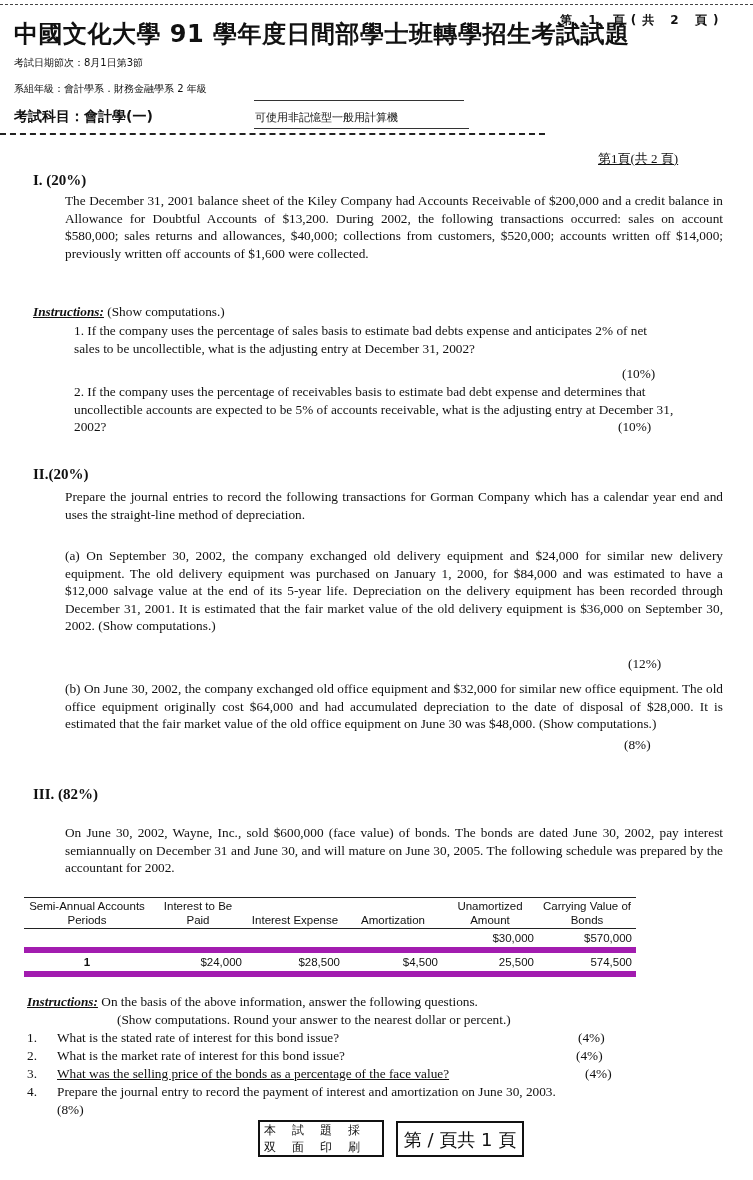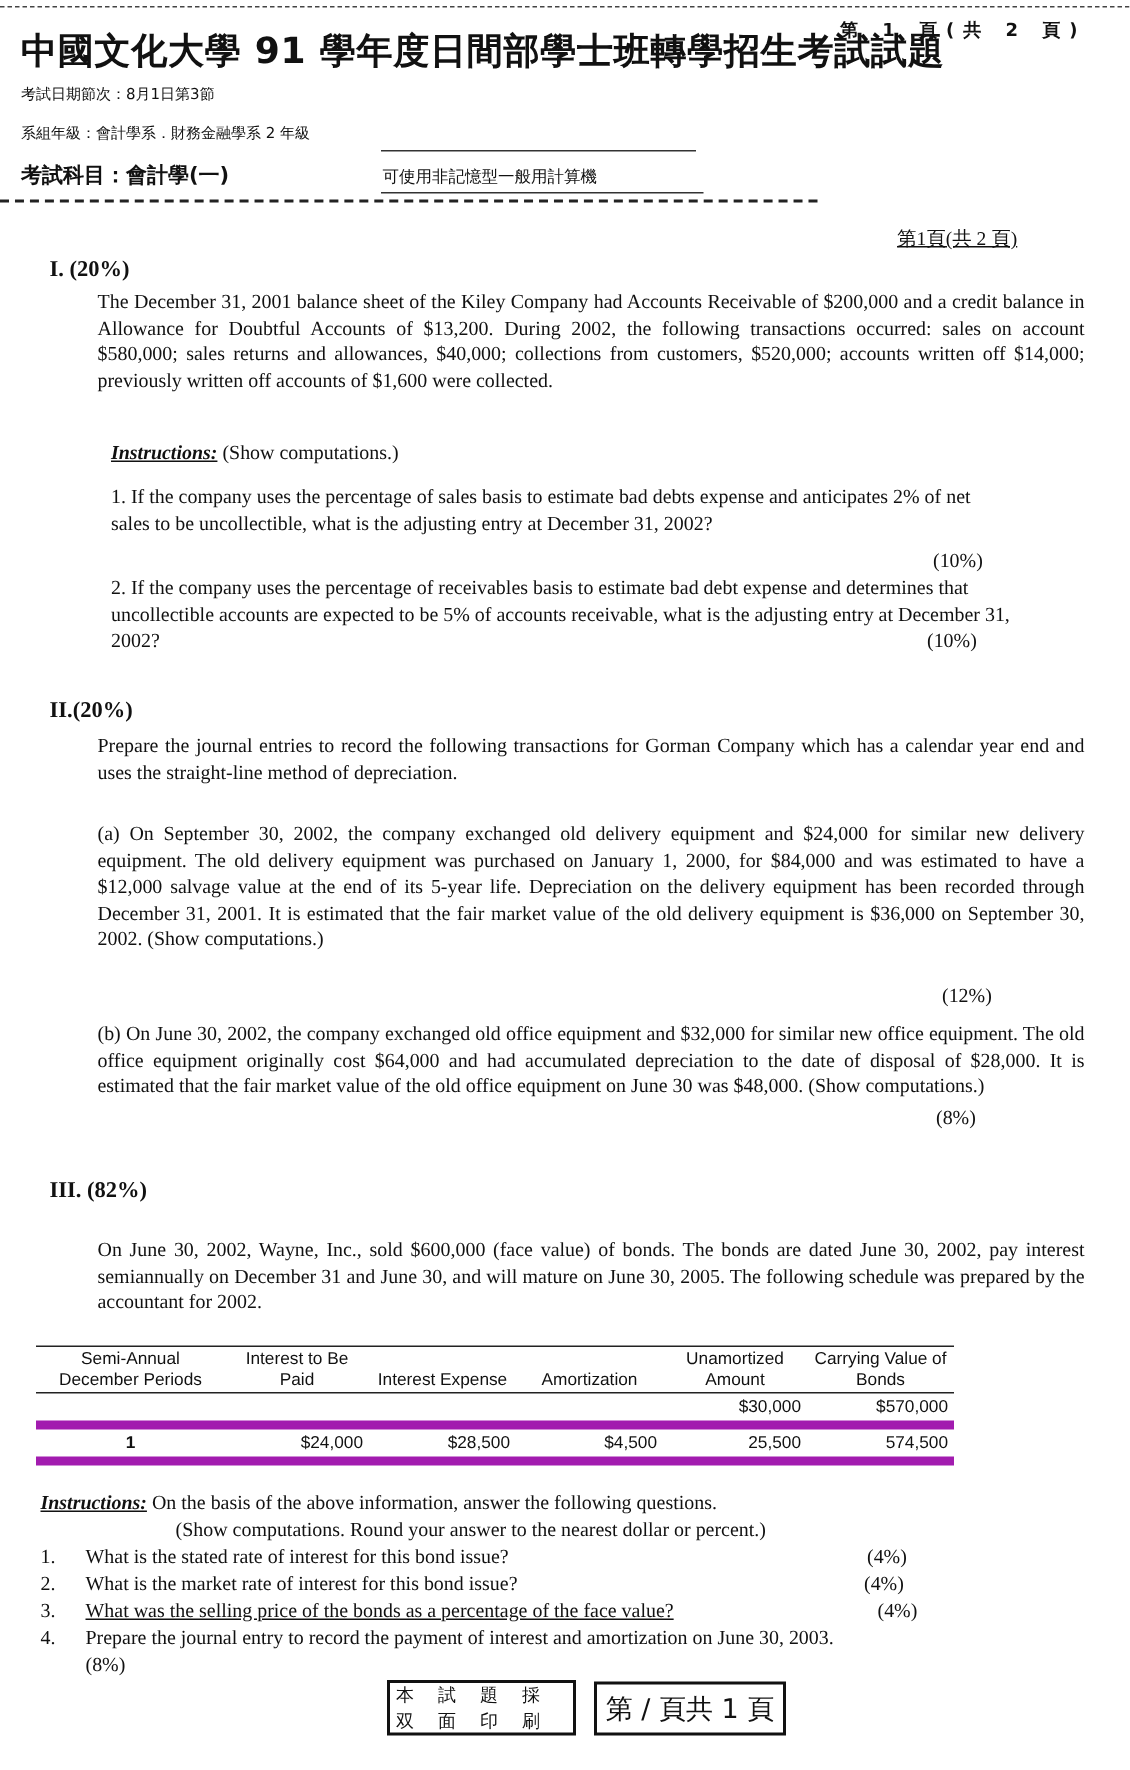--- a/index.html
+++ b/index.html
@@ -44,42 +44,42 @@
 <div class="abs subject">考試科目：會計學(一)</div>
 <div class="abs calc">可使用非記憶型一般用計算機</div>
 <div class="abs underline2"></div>
 <div class="abs sepline"></div>
 
 <div class="abs pageno-right">第1頁(共 2 頁)</div>
 
 <div class="abs section-head" style="top:172px;">I. (20%)</div>
 <div class="abs para" style="top:192px;">The December 31, 2001 balance sheet of the Kiley Company had Accounts Receivable of $200,000 and a credit balance in Allowance for Doubtful Accounts of $13,200.   During 2002, the following transactions occurred: sales on account $580,000; sales returns and allowances, $40,000; collections from customers, $520,000; accounts written off $14,000; previously written off accounts of $1,600 were collected.</div>
 
-<div class="abs item" style="left:33px; top:293px;margin-left:41px;">
+<div class="abs item" style="left:33px; top:303px;">
   <span class="instr-label">Instructions:</span><span> (Show computations.)</span>
 </div>
 <div class="abs item" style="left:74px; top:322px; width:600px;">1. If the company uses the percentage of sales basis to estimate bad debts expense and anticipates 2% of net sales to be uncollectible, what is the adjusting entry at December 31, 2002?</div>
 <div class="pct" style="left:622px; top:366px;">(10%)</div>
 <div class="abs item" style="left:74px; top:383px; width:600px;">2. If the company uses the percentage of receivables basis to estimate bad debt expense and determines that uncollectible accounts are expected to be 5% of accounts receivable, what is the adjusting entry at December 31, 2002?</div>
 <div class="pct" style="left:618px; top:419px;">(10%)</div>
 
 <div class="abs section-head" style="top:466px;">II.(20%)</div>
 <div class="abs para" style="top:488px;">Prepare the journal entries to record the following transactions for Gorman Company which has a calendar year end and uses the straight-line method of depreciation.</div>
 <div class="abs para" style="top:547px;">(a) On September 30, 2002, the company exchanged old delivery equipment and $24,000 for similar new delivery equipment. The old delivery equipment was purchased on January 1, 2000, for $84,000 and was estimated to have a $12,000 salvage value at the end of its 5-year life. Depreciation on the delivery equipment has been recorded through December 31, 2001.  It is estimated that the fair market value of the old delivery equipment is $36,000 on September 30, 2002. (Show computations.)</div>
 <div class="pct" style="left:628px; top:642px;margin-top:14px;">(12%)</div>
 <div class="abs para" style="top:680px;">(b) On June 30, 2002, the company exchanged old office equipment and $32,000 for similar new office equipment. The old office equipment originally cost $64,000 and had accumulated depreciation to the date of disposal of $28,000. It is estimated that the fair market value of the old office equipment on June 30 was $48,000.   (Show computations.)</div>
 <div class="pct" style="left:624px; top:737px;">(8%)</div>
 
 <div class="abs section-head" style="top:786px;">III. (82%)</div>
 <div class="abs para" style="top:824px;">On June 30, 2002, Wayne, Inc., sold $600,000 (face value) of bonds. The bonds are dated June 30, 2002, pay interest semiannually on December 31 and June 30, and will mature on June 30, 2005. The following schedule was prepared by the accountant for 2002.</div>
 
 <table class="sched">
   <tbody>
       <tr class="top">
-    <th class="c1">Semi-Annual December Periods</th>
+    <th class="c1">Semi-Annual Accounts Periods</th>
     <th class="c2">Interest to Be Paid</th>
     <th class="c3">Interest Expense</th>
     <th class="c4">Amortization</th>
     <th class="c5">Unamortized Amount</th>
     <th class="c6">Carrying Value of Bonds</th>
   </tr>
   <tr>
     <td style="text-align:center"></td>
     <td></td>
     <td></td>

